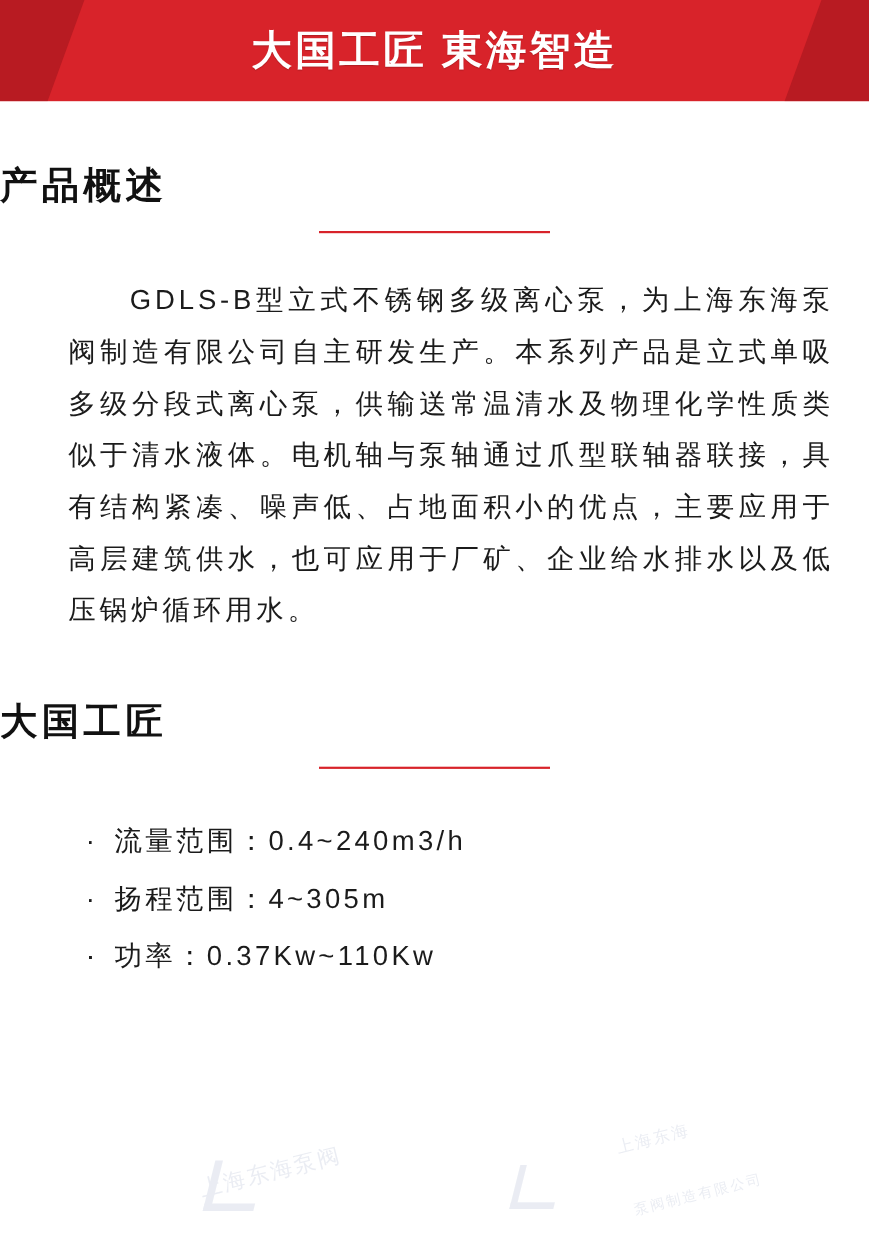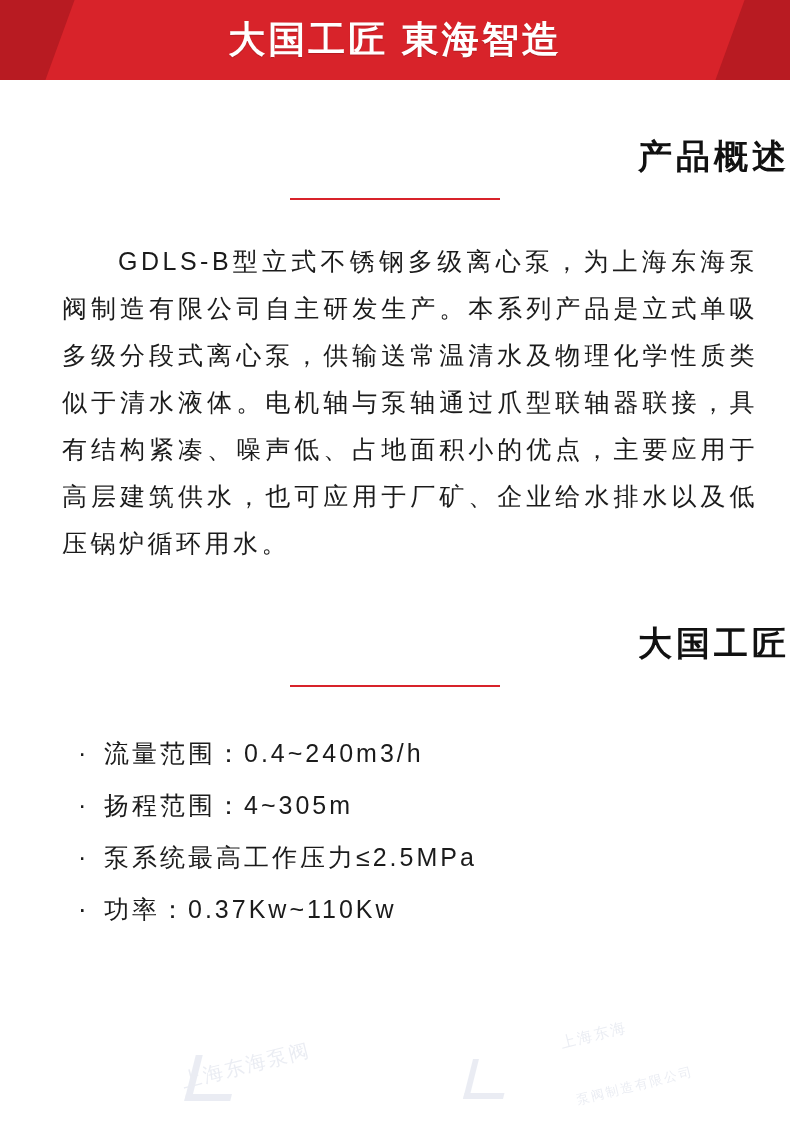--- a/index.html
+++ b/index.html
@@ -10,21 +10,21 @@
     font-family:"Liberation Sans", sans-serif;
     color:#1a1a1a;
     position:relative;
     overflow:hidden;
   }
 
   
   .banner {
     position:relative;
     width:100%;
-    height:80px;
+    height:92px;
     background:#d8232a;
     display:flex;
     align-items:center;
     justify-content:center;
     overflow:hidden;
   }
   .banner::before,
   .banner::after {
     content:"";
     position:absolute;
@@ -42,21 +42,21 @@
     font-size:37px;
     font-weight:bold;
     letter-spacing:3px;
     white-space:nowrap;
     text-shadow:0 1px 1px rgba(0,0,0,.18);
   }
 
   
   .section { width:100%; }
   .section-head {
-    text-align:right;
+    text-align:left;
     margin-top:54px;
   }
   .section-title {
     display:inline-block;
     font-size:34px;
     font-weight:bold;
     color:#111111;
     letter-spacing:4px;
   }
   .title-rule {
@@ -168,21 +168,20 @@
     <li>
       <span class="dot">·</span>
       <span>流量范围：0.4~240m3/h</span>
     </li>
     <li>
       <span class="dot">·</span>
       <span>扬程范围：4~305m</span>
     </li>
     <li>
       <span class="dot">·</span>
-      <span>泵系统最高工作压力≤2.5MPa</span>
     </li>
     <li>
       <span class="dot">·</span>
     </li>
     <li>
       <span class="dot">·</span>
       <span>功率：0.37Kw~110Kw</span>
     </li>
   </ul>
 </div>

